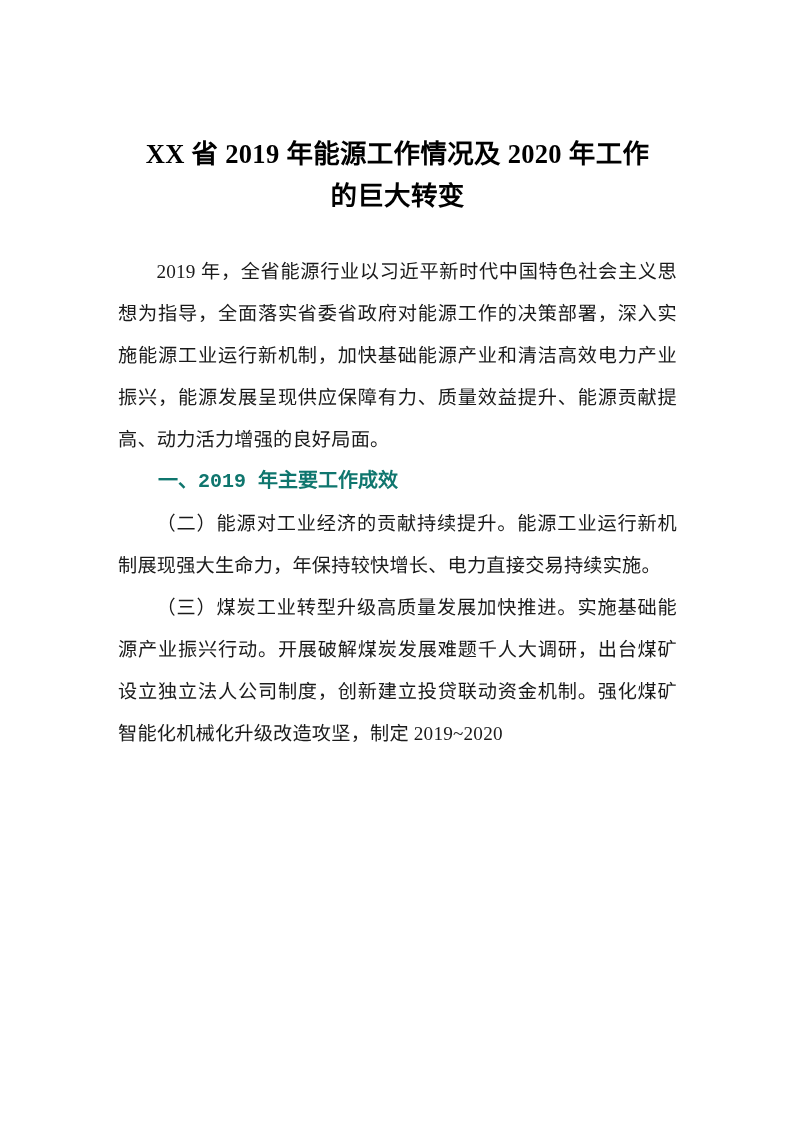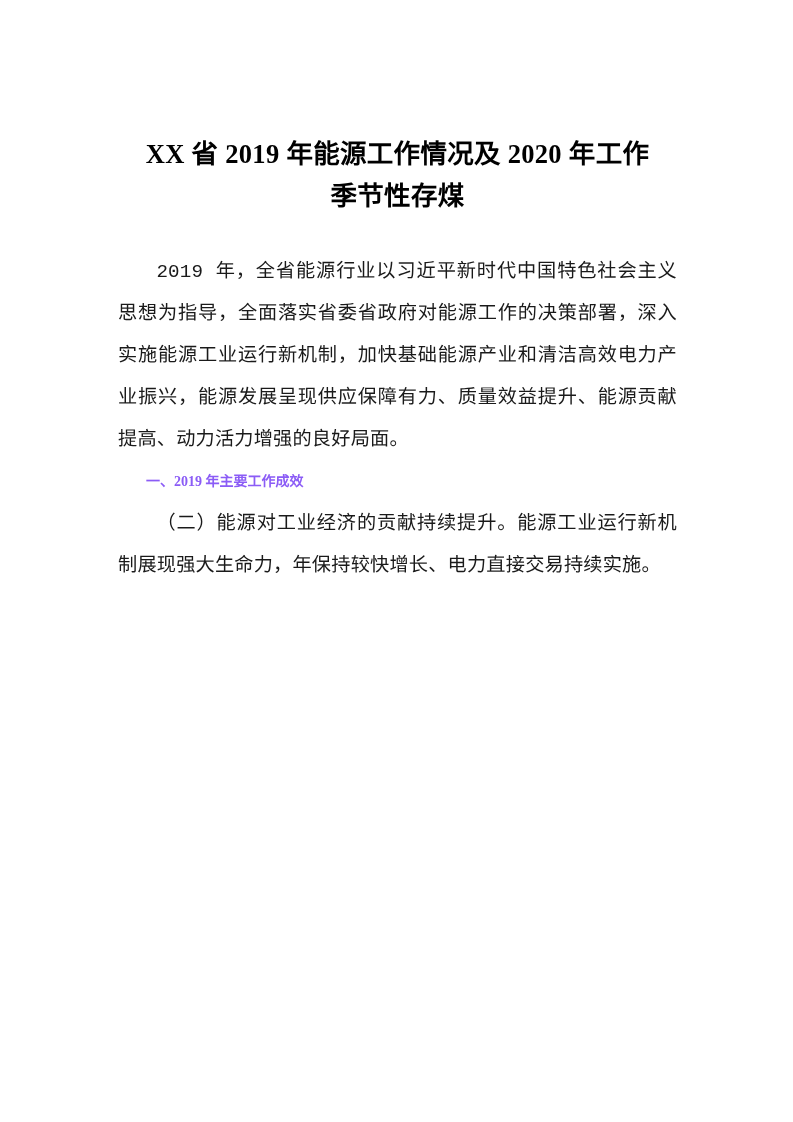--- a/index.html
+++ b/index.html
@@ -40,61 +40,62 @@
     word-break: break-all;
   }
 
   
   .body-block {
     margin-top: 34px;
   }
 
   p.para {
     margin: 0;
-    font-family: Liberation Mono, monospace;
+    font-family: Liberation Serif, serif;
     font-size: 19.2px;
     line-height: 42px;
     color: #1a1a1a;
     text-align: justify;
     text-justify: inter-character;
     text-indent: 2em;
     word-break: break-all;
     letter-spacing: 0.2px;
   }
 
   
   h2.section-heading {
     margin: 0;
-    font-family: Liberation Serif, serif;
+    font-family: Liberation Mono, monospace;
     font-weight: bold;
-    font-size: 14px;
+    font-size: 20px;
     line-height: 42px;
-    color: #8b5cf6;
+    color: #0f766e;
     text-indent: 2em;
     text-align: left;
     word-break: break-all;
     letter-spacing: 0px;
   }
 </style>
 </head>
 <body>
 
 <div class="page">
   <div class="content">
 
     <h1 class="doc-title">
       <span class="title-line-1">XX 省 2019 年能源工作情况及 2020 年工作</span><br>
-      <span class="title-line-2">季节性存煤</span>
+      <span class="title-line-2">的巨大转变</span>
     </h1>
 
     <div class="body-block">
 
       <p class="para">2019 年，全省能源行业以习近平新时代中国特色社会主义思想为指导，全面落实省委省政府对能源工作的决策部署，深入实施能源工业运行新机制，加快基础能源产业和清洁高效电力产业振兴，能源发展呈现供应保障有力、质量效益提升、能源贡献提高、动力活力增强的良好局面。</p>
 
       <h2 class="section-heading">一、2019 年主要工作成效</h2>
 
 
       <p class="para">（二）能源对工业经济的贡献持续提升。能源工业运行新机制展现强大生命力，年保持较快增长、电力直接交易持续实施。</p>
 
+      <p class="para">（三）煤炭工业转型升级高质量发展加快推进。实施基础能源产业振兴行动。开展破解煤炭发展难题千人大调研，出台煤矿设立独立法人公司制度，创新建立投贷联动资金机制。强化煤矿智能化机械化升级改造攻坚，制定 2019~2020</p>
 
     </div>
   </div>
 </div>
 
 </body></html>

